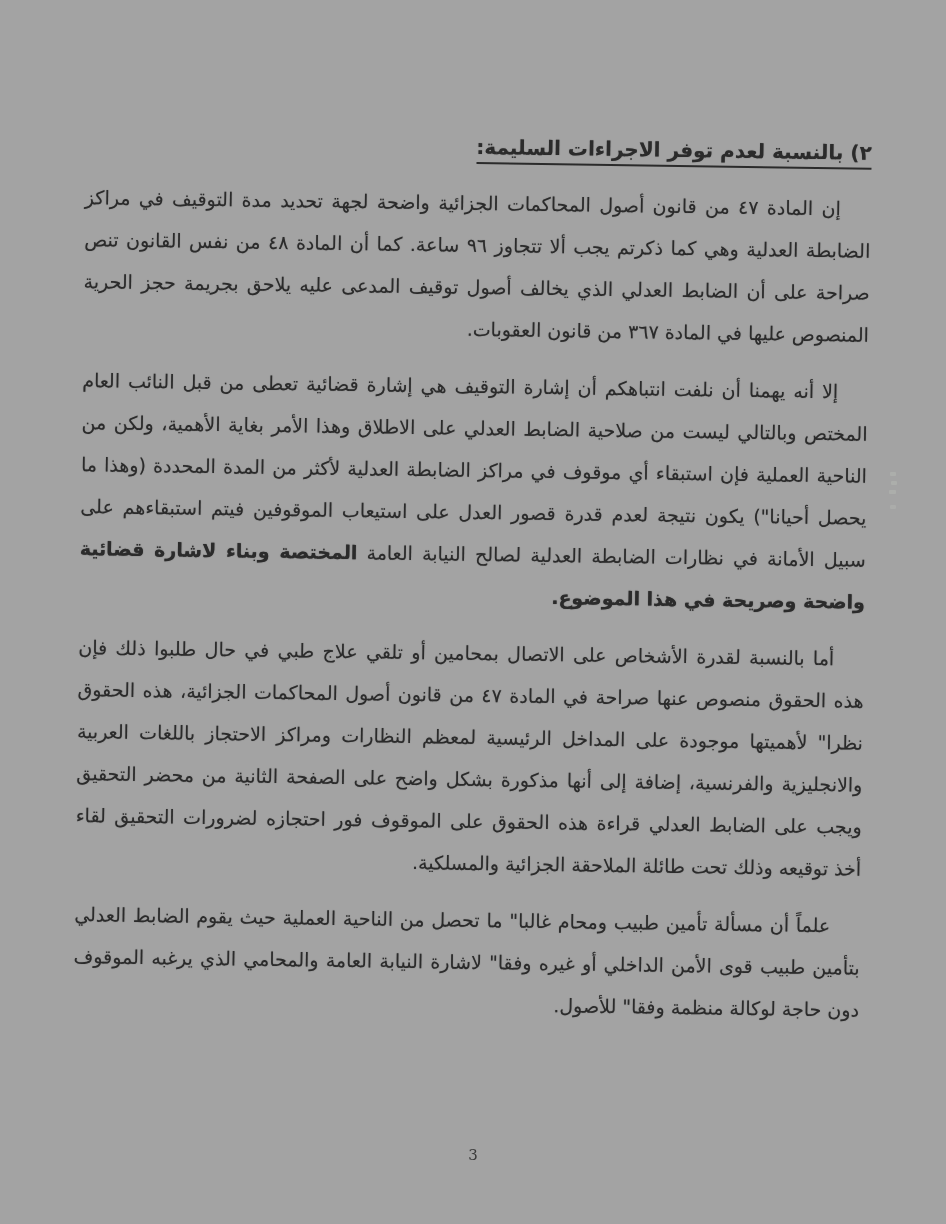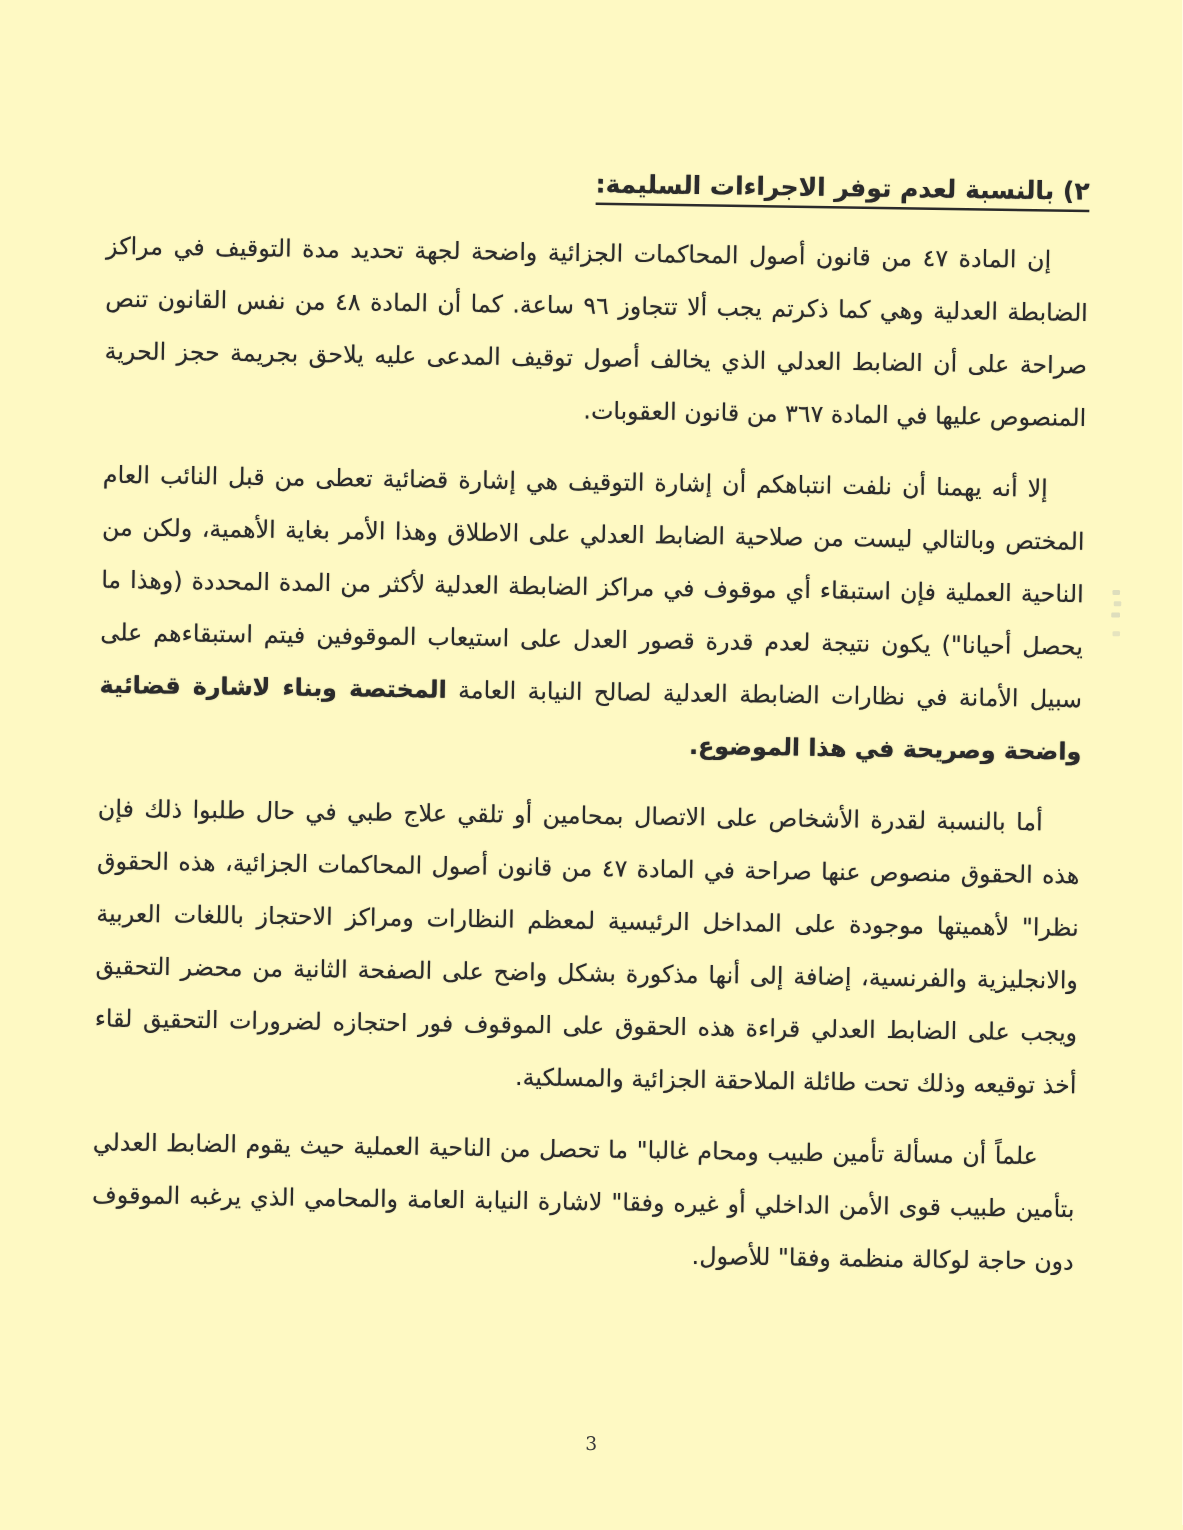--- a/index.html
+++ b/index.html
@@ -10,21 +10,21 @@
   body {
     width: 946px;
     height: 1224px;
     overflow: hidden;
     position: relative;
     font-family: "DejaVu Sans", sans-serif;
   }
   .sheet {
     position: absolute;
     inset: 0;
-    background: #fef9c3;
+    background: #a3a3a3;
   }
   .content {
     position: absolute;
     top: 130px;
     right: 74px;
     left: 86px;
     direction: rtl;
     transform: rotate(0.85deg);
     transform-origin: 50% 0;
     color: #2b2b2b;

